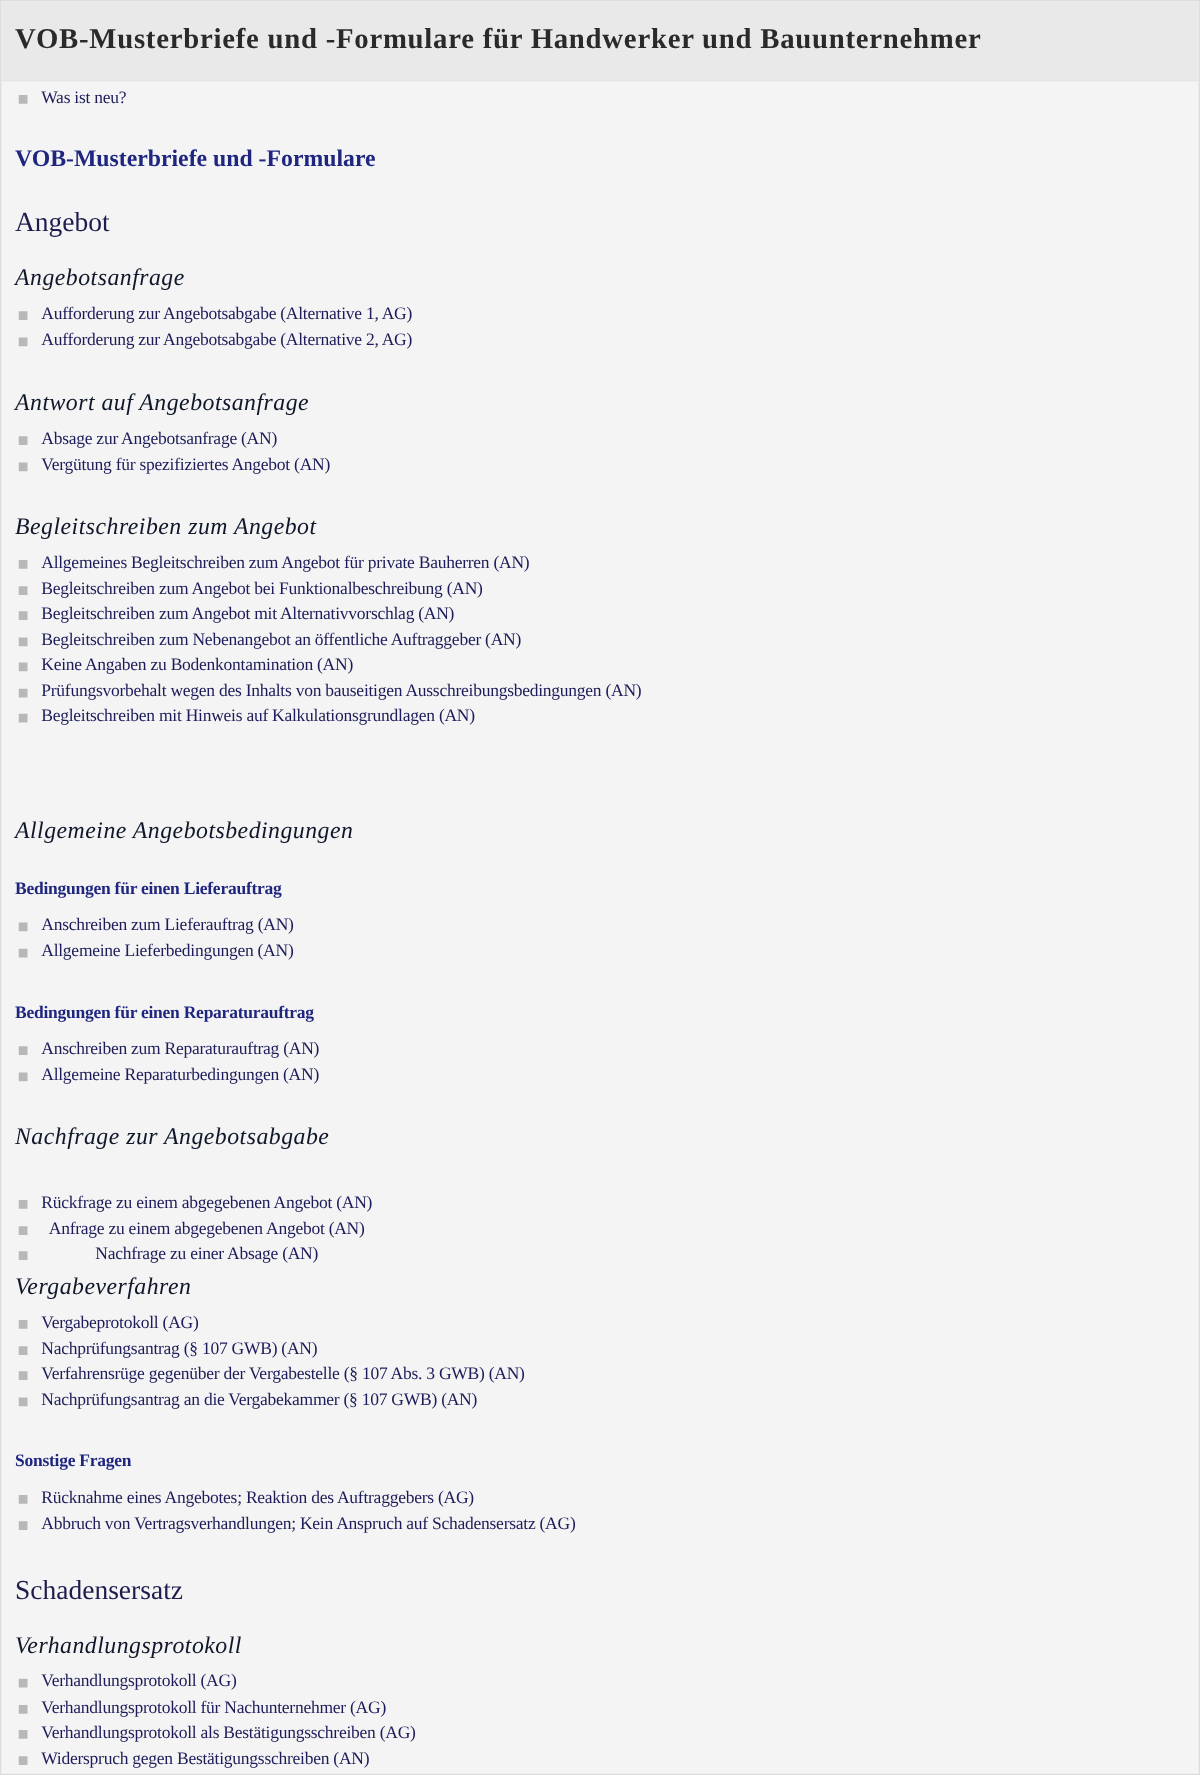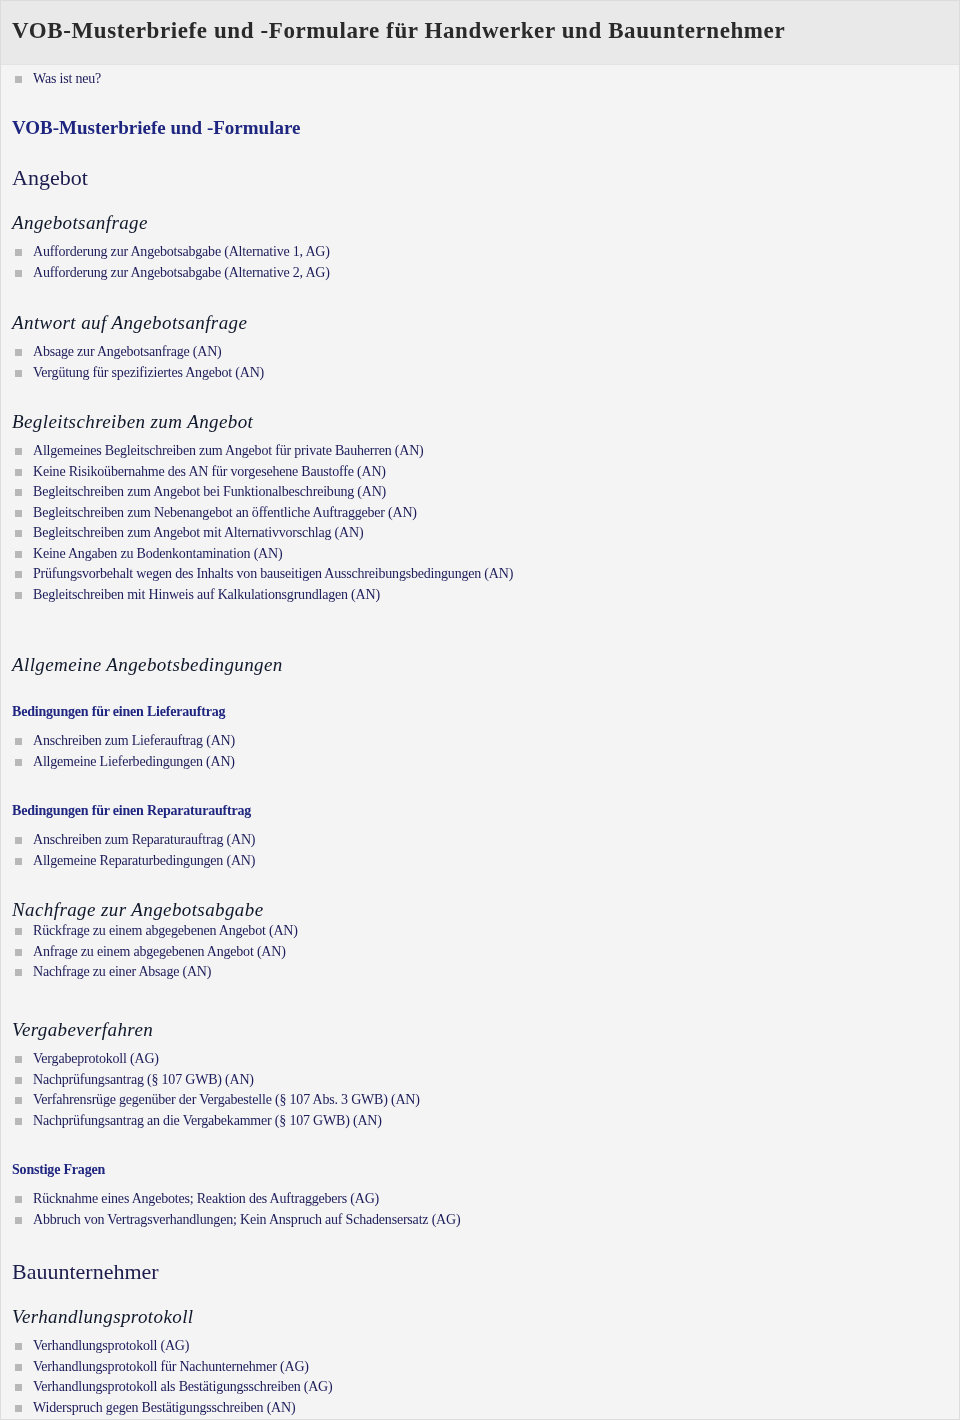--- a/index.html
+++ b/index.html
@@ -111,65 +111,64 @@
 
     <div class="abs h4" style="top:247px;">Antwort auf Angebotsanfrage</div>
     <ul class="list lst" style="top:277px;">
       <li><span class="bullet"></span><a>Absage zur Angebotsanfrage (AN)</a></li>
       <li><span class="bullet"></span><a>Vergütung für spezifiziertes Angebot (AN)</a></li>
     </ul>
 
     <div class="abs h4" style="top:346px;">Begleitschreiben zum Angebot</div>
     <ul class="list lst" style="top:376px;">
       <li><span class="bullet"></span><a>Allgemeines Begleitschreiben zum Angebot für private Bauherren (AN)</a></li>
-      <li><span class="bullet"></span><a>Keine Risikoübernahme des AN für vorgesehene Baustoffe (AN)</a></li>
       <li><span class="bullet"></span><a>Begleitschreiben zum Angebot bei Funktionalbeschreibung (AN)</a></li>
+      <li><span class="bullet"></span><a>Begleitschreiben zum Angebot mit Alternativvorschlag (AN)</a></li>
       <li><span class="bullet"></span><a>Begleitschreiben zum Nebenangebot an öffentliche Auftraggeber (AN)</a></li>
-      <li><span class="bullet"></span><a>Begleitschreiben zum Angebot mit Alternativvorschlag (AN)</a></li>
       <li><span class="bullet"></span><a>Keine Angaben zu Bodenkontamination (AN)</a></li>
       <li><span class="bullet"></span><a>Prüfungsvorbehalt wegen des Inhalts von bauseitigen Ausschreibungsbedingungen (AN)</a></li>
       <li><span class="bullet"></span><a>Begleitschreiben mit Hinweis auf Kalkulationsgrundlagen (AN)</a></li>
     </ul>
 
     <div class="abs h4" style="top:589px;">Allgemeine Angebotsbedingungen</div>
 
     <div class="abs h5" style="top:639px;">Bedingungen für einen Lieferauftrag</div>
     <ul class="list lst" style="top:666px;">
       <li><span class="bullet"></span><a>Anschreiben zum Lieferauftrag (AN)</a></li>
       <li><span class="bullet"></span><a>Allgemeine Lieferbedingungen (AN)</a></li>
     </ul>
 
     <div class="abs h5" style="top:738px;">Bedingungen für einen Reparaturauftrag</div>
     <ul class="list lst" style="top:765px;">
       <li><span class="bullet"></span><a>Anschreiben zum Reparaturauftrag (AN)</a></li>
       <li><span class="bullet"></span><a>Allgemeine Reparaturbedingungen (AN)</a></li>
     </ul>
 
     <div class="abs h4" style="top:834px;">Nachfrage zur Angebotsabgabe</div>
-    <ul class="list lst" style="top:856px;">
+    <ul class="list lst" style="top:888px;text-align:center;">
       <li><span class="bullet"></span><a>Rückfrage zu einem abgegebenen Angebot (AN)</a></li>
       <li><span class="bullet"></span><a>Anfrage zu einem abgegebenen Angebot (AN)</a></li>
       <li><span class="bullet"></span><a>Nachfrage zu einer Absage (AN)</a></li>
     </ul>
 
     <div class="abs h4" style="top:954px;">Vergabeverfahren</div>
     <ul class="list lst" style="top:984px;">
       <li><span class="bullet"></span><a>Vergabeprotokoll (AG)</a></li>
       <li><span class="bullet"></span><a>Nachprüfungsantrag (§ 107 GWB) (AN)</a></li>
       <li><span class="bullet"></span><a>Verfahrensrüge gegenüber der Vergabestelle (§ 107 Abs. 3 GWB) (AN)</a></li>
       <li><span class="bullet"></span><a>Nachprüfungsantrag an die Vergabekammer (§ 107 GWB) (AN)</a></li>
     </ul>
 
     <div class="abs h5" style="top:1097px;">Sonstige Fragen</div>
     <ul class="list lst" style="top:1124px;">
       <li><span class="bullet"></span><a>Rücknahme eines Angebotes; Reaktion des Auftraggebers (AG)</a></li>
       <li><span class="bullet"></span><a>Abbruch von Vertragsverhandlungen; Kein Anspruch auf Schadensersatz (AG)</a></li>
     </ul>
 
-    <div class="abs h3" style="top:1194px;">Bauunternehmer</div>
+    <div class="abs h3" style="top:1194px;">Schadensersatz</div>
 
     <div class="abs h4" style="top:1241px;">Verhandlungsprotokoll</div>
     <ul class="list lst" style="top:1271px;">
       <li><span class="bullet"></span><a>Verhandlungsprotokoll (AG)</a></li>
       <li><span class="bullet"></span><a>Verhandlungsprotokoll für Nachunternehmer (AG)</a></li>
       <li><span class="bullet"></span><a>Verhandlungsprotokoll als Bestätigungsschreiben (AG)</a></li>
       <li><span class="bullet"></span><a>Widerspruch gegen Bestätigungsschreiben (AN)</a></li>
     </ul>
 
   </div>

